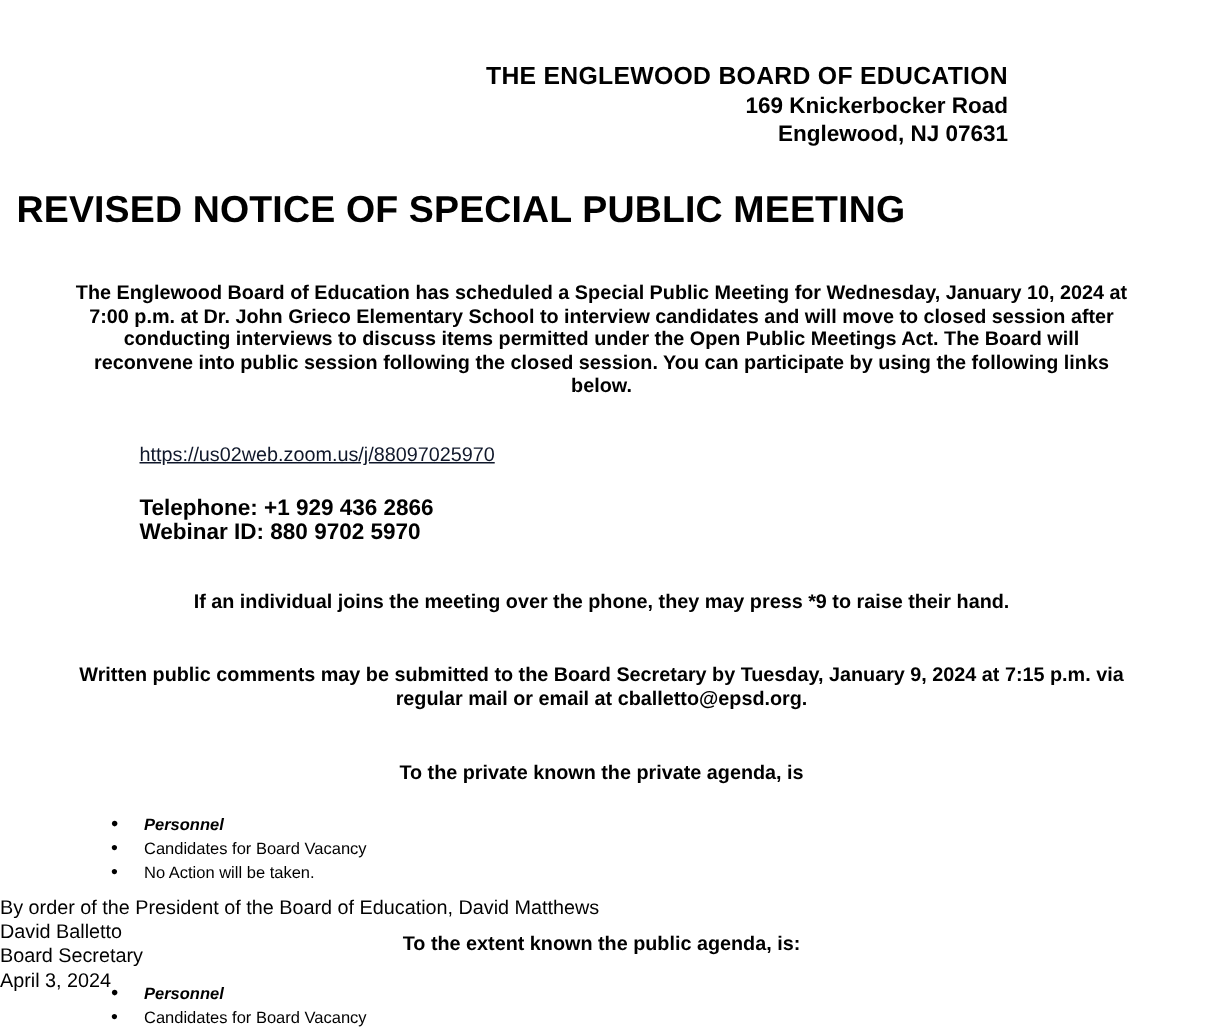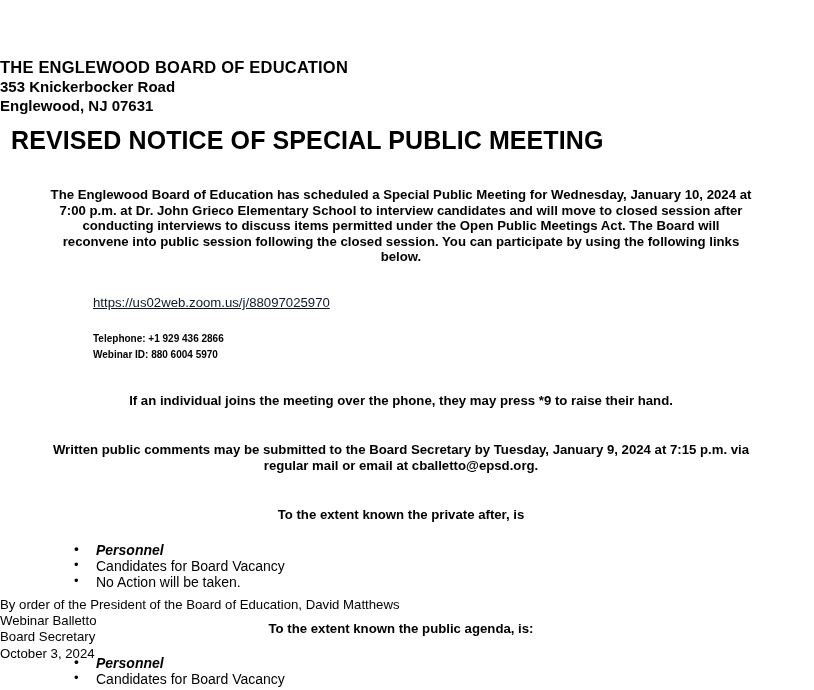--- a/index.html
+++ b/index.html
@@ -18,24 +18,24 @@
   .page {
     position: relative;
     width: 814px;
     height: 690px;
     box-sizing: border-box;
   }
 
   
   .letterhead {
     position: absolute;
-    top: 58px;
+    top: 42px;
     left: 0;
     width: 672px;
-    text-align: left;
+    text-align: right;
   }
   .letterhead .org {
     font-size: 16.5px;
     font-weight: bold;
     letter-spacing: 0.2px;
     line-height: 19px;
   }
   .letterhead .addr {
     font-size: 15px;
     font-weight: bold;
@@ -89,34 +89,34 @@
     margin-left: 48px;
     font-size: 13.2px;
     line-height: 16px;
   }
   a.zoom-link {
     color: #0f172a;
     text-decoration: underline;
   }
   .dialin {
     margin-left: 48px;
-    font-size: 10px;
+    font-size: 15px;
     font-weight: bold;
     line-height: 15.8px;
   }
 
   
   ul.agenda {
     margin: 0;
     padding: 0;
     list-style: none;
   }
   ul.agenda li {
     position: relative;
-    font-size: 14px;
+    font-size: 11px;
     line-height: 16.2px;
     padding-left: 51px;
   }
   ul.agenda li::before {
     content: "\2022";
     position: absolute;
     left: 29px;
     top: -1px;
     font-size: 13px;
   }
@@ -136,54 +136,54 @@
     line-height: 16.2px;
   }
 </style>
 </head>
 <body>
 
 <div class="page">
 
   <div class="letterhead">
     <div class="org">THE ENGLEWOOD BOARD OF EDUCATION</div>
-    <div class="addr">353 Knickerbocker Road</div>
+    <div class="addr">169 Knickerbocker Road</div>
     <div class="addr">Englewood, NJ 07631</div>
   </div>
 
   <div class="title-block">
     <div class="doc-title">REVISED NOTICE OF SPECIAL PUBLIC MEETING</div>
   </div>
 
   <div class="body-area">
 
     <p class="para">The Englewood Board of Education has scheduled a Special Public Meeting for Wednesday, January 10, 2024 at 7:00 p.m. at Dr. John Grieco Elementary School to interview candidates and will move to closed session after conducting interviews to discuss items permitted under the Open Public Meetings Act.  The Board will reconvene into public session following the closed session.  You can participate by using the following links below.</p>
 
     <div class="gap-lg"></div>
 
     <div class="link-row">
       <a class="zoom-link" href="#">https://us02web.zoom.us/j/88097025970</a>
     </div>
 
     <div class="gap-md"></div>
 
     <div class="dialin">Telephone: +1 929 436 2866</div>
-    <div class="dialin">Webinar ID: 880 6004 5970</div>
+    <div class="dialin">Webinar ID: 880 9702 5970</div>
 
     <div class="gap-lg"></div>
 
     <p class="para">If an individual joins the meeting over the phone, they may press *9 to raise their hand.</p>
 
     <div class="gap-lg"></div>
 
     <p class="para">Written public comments may be submitted to the Board Secretary by Tuesday, January 9, 2024 at 7:15 p.m. via regular mail or email at cballetto@epsd.org.</p>
 
     <div class="gap-lg"></div>
 
-    <p class="para">To the extent known the private after, is</p>
+    <p class="para">To the private known the private agenda, is</p>
 
     <div class="gap-sm"></div>
 
     <ul class="agenda">
       <li class="em">Personnel</li>
       <li>Candidates for Board Vacancy</li>
       <li>No Action will be taken.</li>
     </ul>
 
     <div class="gap-lg"></div>
@@ -194,18 +194,18 @@
 
     <ul class="agenda">
       <li class="em">Personnel</li>
       <li>Candidates for Board Vacancy</li>
     </ul>
 
   </div>
 
   <div class="signature">
     <div>By order of the President of the Board of Education, David Matthews</div>
-    <div>Webinar Balletto</div>
+    <div>David Balletto</div>
     <div>Board Secretary</div>
-    <div>October 3, 2024</div>
+    <div>April 3, 2024</div>
   </div>
 
 </div>
 
 </body></html>

